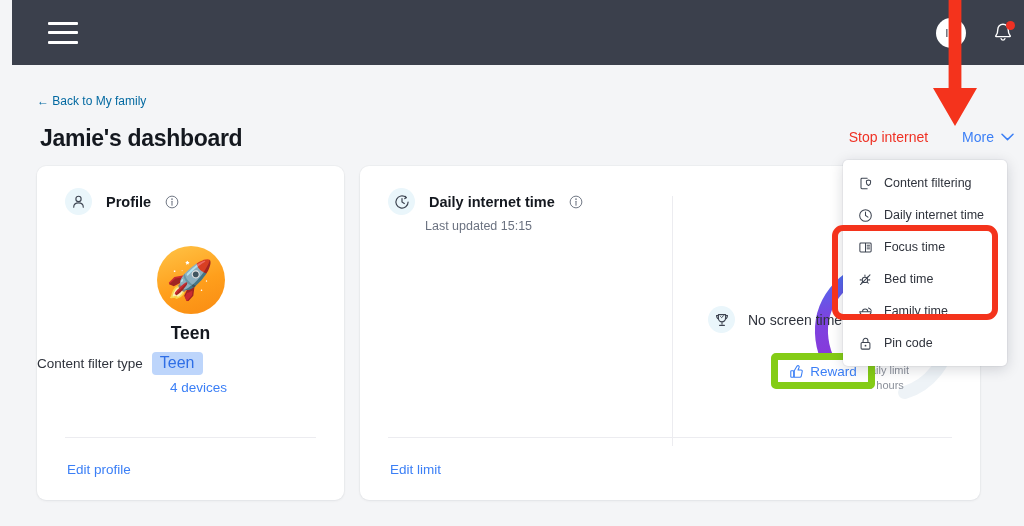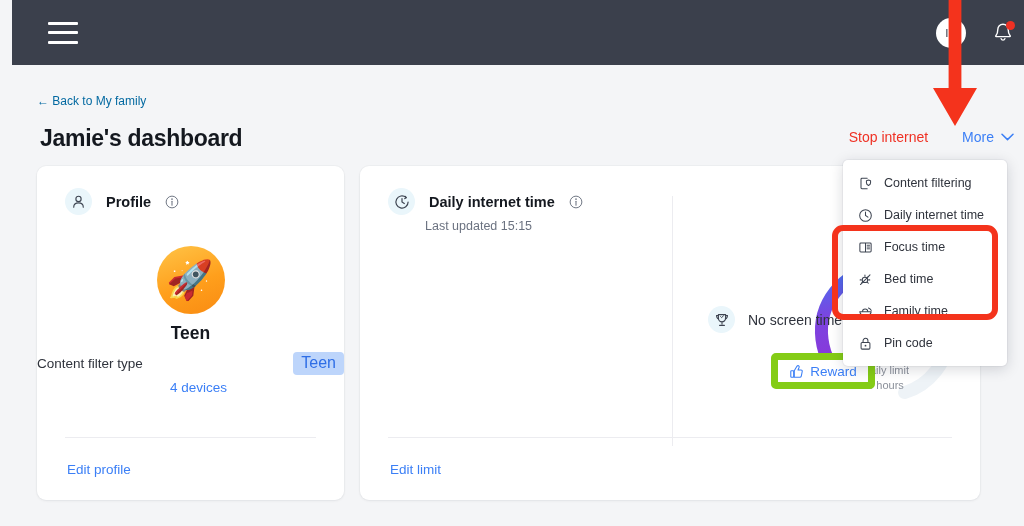--- a/index.html
+++ b/index.html
@@ -85,21 +85,21 @@
     background: linear-gradient(160deg,#ffc447 0%,#ff9f1c 55%,#f98b12 100%);
     display: flex; align-items: center; justify-content: center;
     font-size: 38px; line-height: 1;
   }
   .profile-name {
     position: absolute; left: 0; right: 0; top: 157px;
     text-align: center; font-size: 17.5px; font-weight: bold; color: #14181f;
   }
   .filter-row {
     position: absolute; left: 0; right: 0; top: 186px;
-    display: flex; align-items: center; justify-content: space-between; gap: 9px;
+    display: flex; align-items: center; justify-content: flex-start; gap: 9px;
     font-size: 13.5px; color: #2f333c;
   }
   .badge {
     background: #bdd5fb; color: #2e6ee6;
     border-radius: 4px; padding: 3px 8px 4px;
     font-size: 16px; line-height: 1;
   }
   .devices-link {
     position: absolute; left: 16px; right: 0; top: 214px;
     text-align: center; font-size: 13.5px; color: #3b7ff6; cursor: pointer;

